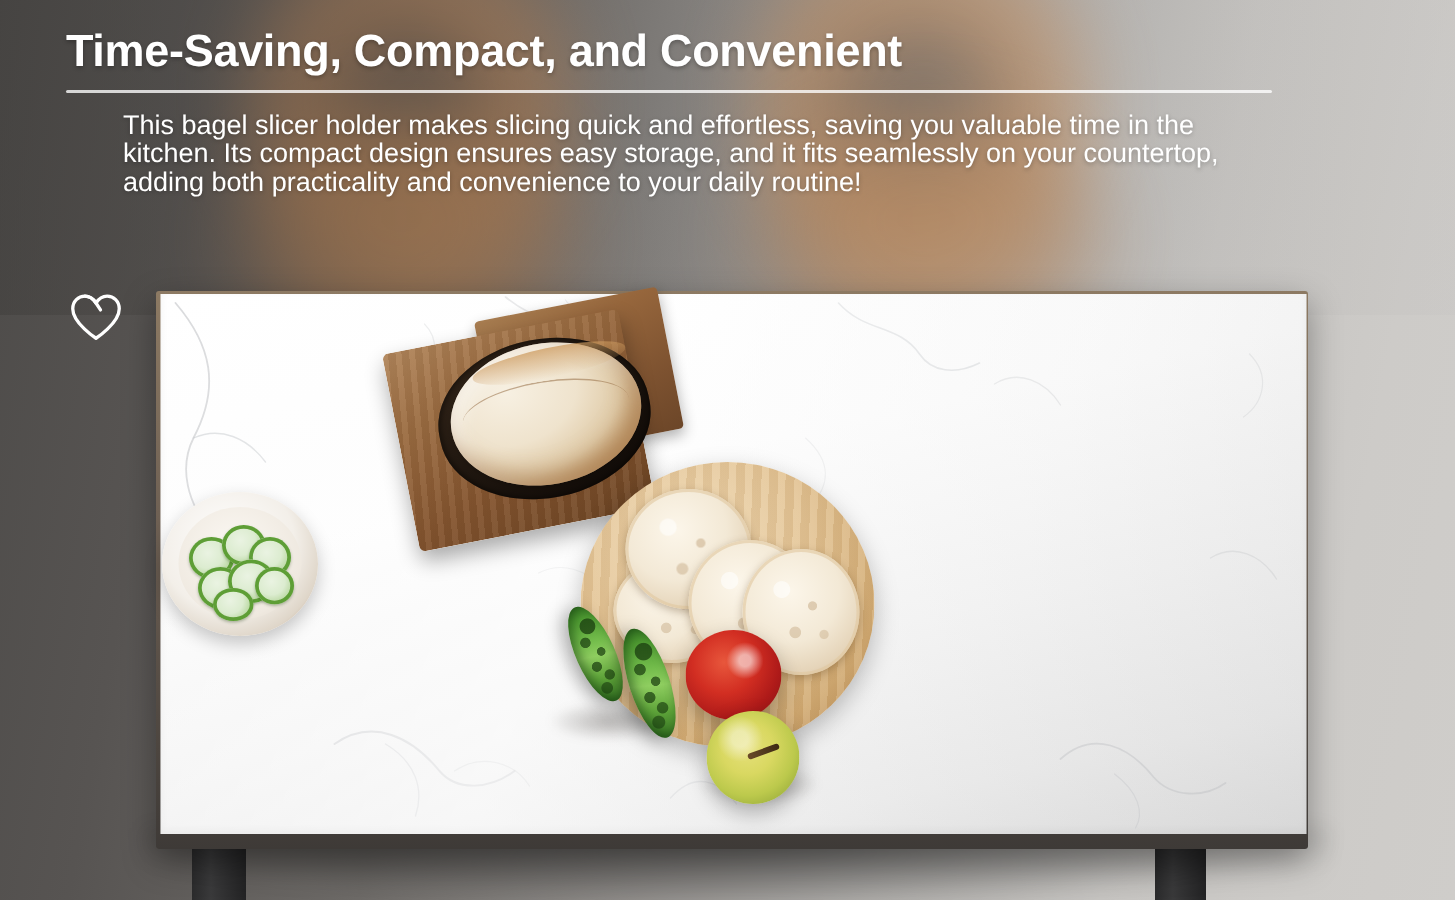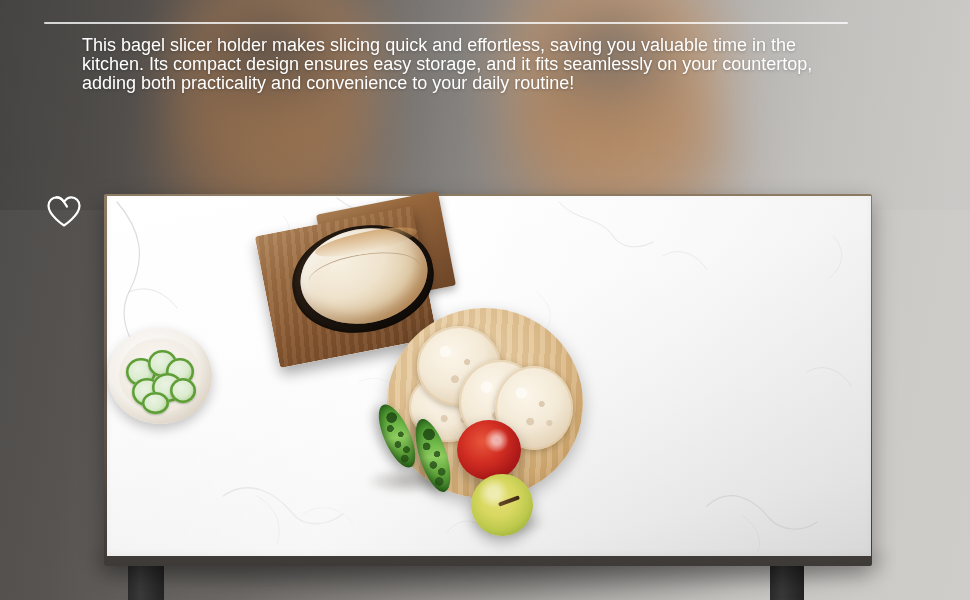--- a/index.html
+++ b/index.html
@@ -394,20 +394,21 @@
 
   <div class="bg-blur">
     <div class="blur-bagel b1"></div>
     <div class="blur-bagel b2"></div>
     <div class="blur-bagel b3"></div>
     <div class="blur-bagel b4"></div>
     <div class="blur-haze"></div>
   </div>
 
   <div class="copy">
+    <div class="headline">Time-Saving, Compact, and Convenient</div>
     <div class="rule"></div>
     <p class="body-copy">This bagel slicer holder makes slicing quick and effortless, saving you valuable time in the kitchen. Its compact design ensures easy storage, and it fits seamlessly on your countertop, adding both practicality and convenience to your daily routine!</p>
   </div>
 
   <button class="heart-btn" aria-label="wishlist">
     <svg viewBox="0 0 40 36" fill="none" xmlns="http://www.w3.org/2000/svg">
       <path d="M20 32.5 C20 32.5 4.5 22.4 4.5 12.8 C4.5 7.9 8.2 4.4 12.6 4.4 C15.6 4.4 18.1 6.0 20 9.0 C21.9 6.0 24.4 4.4 27.4 4.4 C31.8 4.4 35.5 7.9 35.5 12.8 C35.5 22.4 20 32.5 20 32.5 Z" stroke="#ffffff" stroke-width="2.2" stroke-linejoin="round" fill="none"></path>
       <path d="M12.6 4.4 C15.6 4.4 18.1 6.0 20 9.0 L23.0 13.6" stroke="#ffffff" stroke-width="2.2" stroke-linecap="round" fill="none"></path>
     </svg>
   </button>

